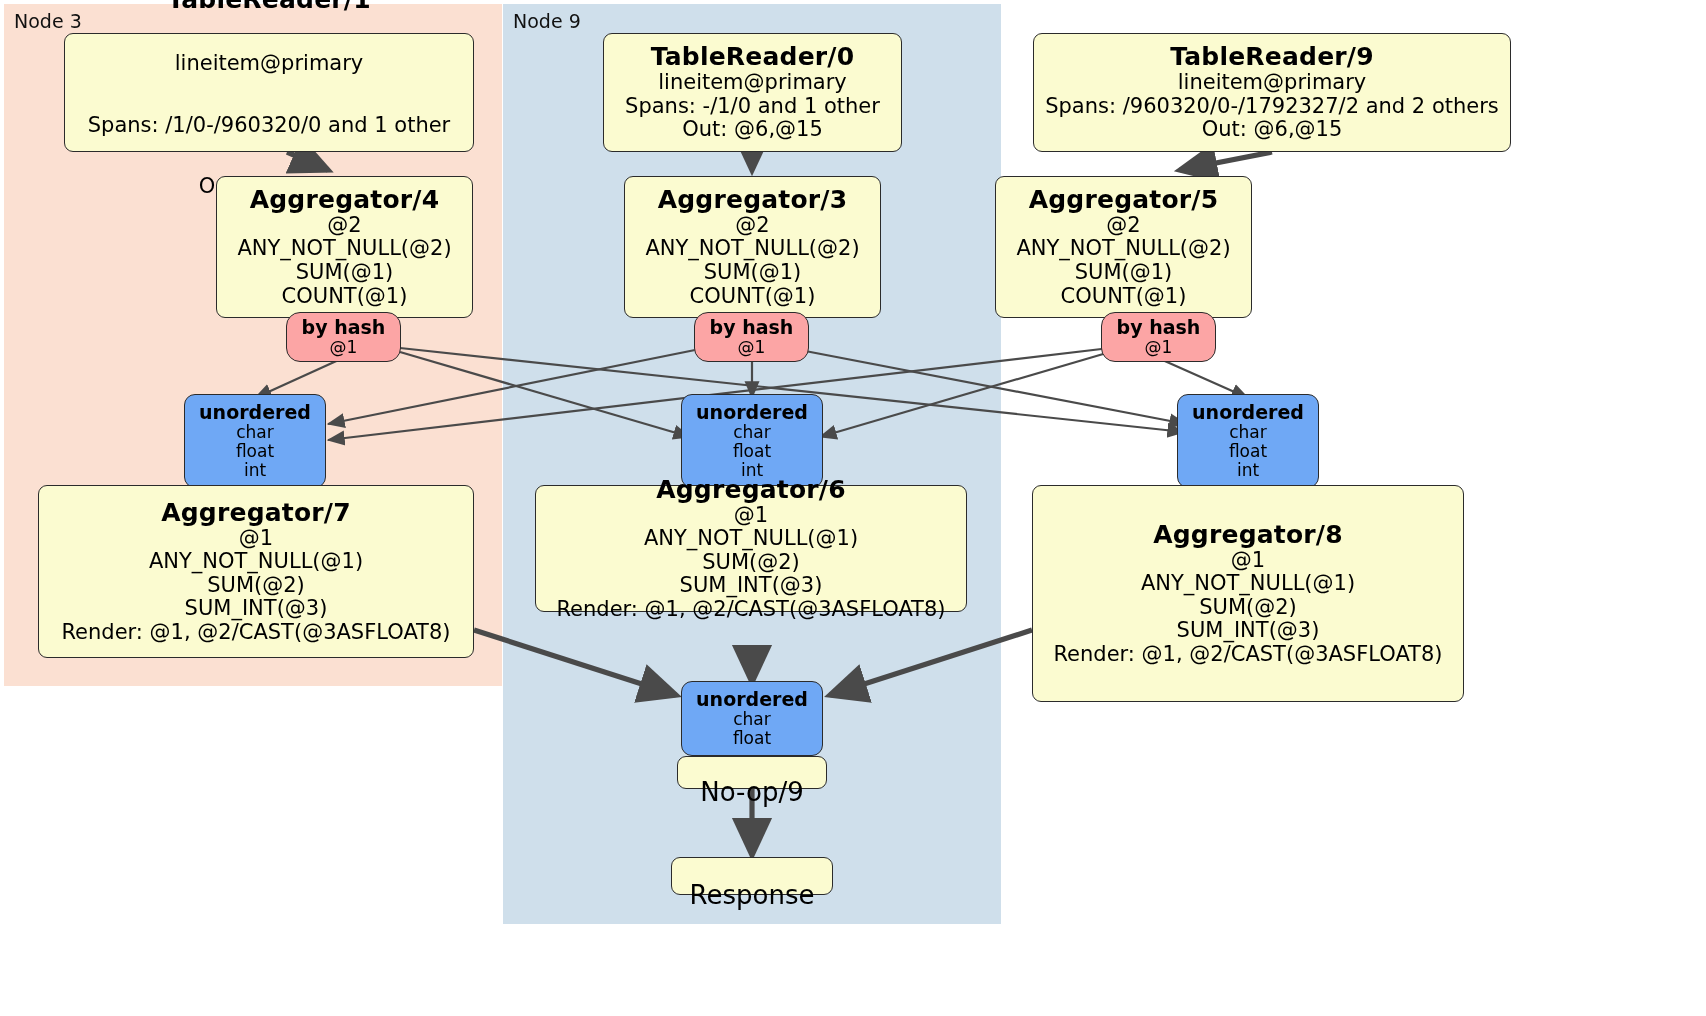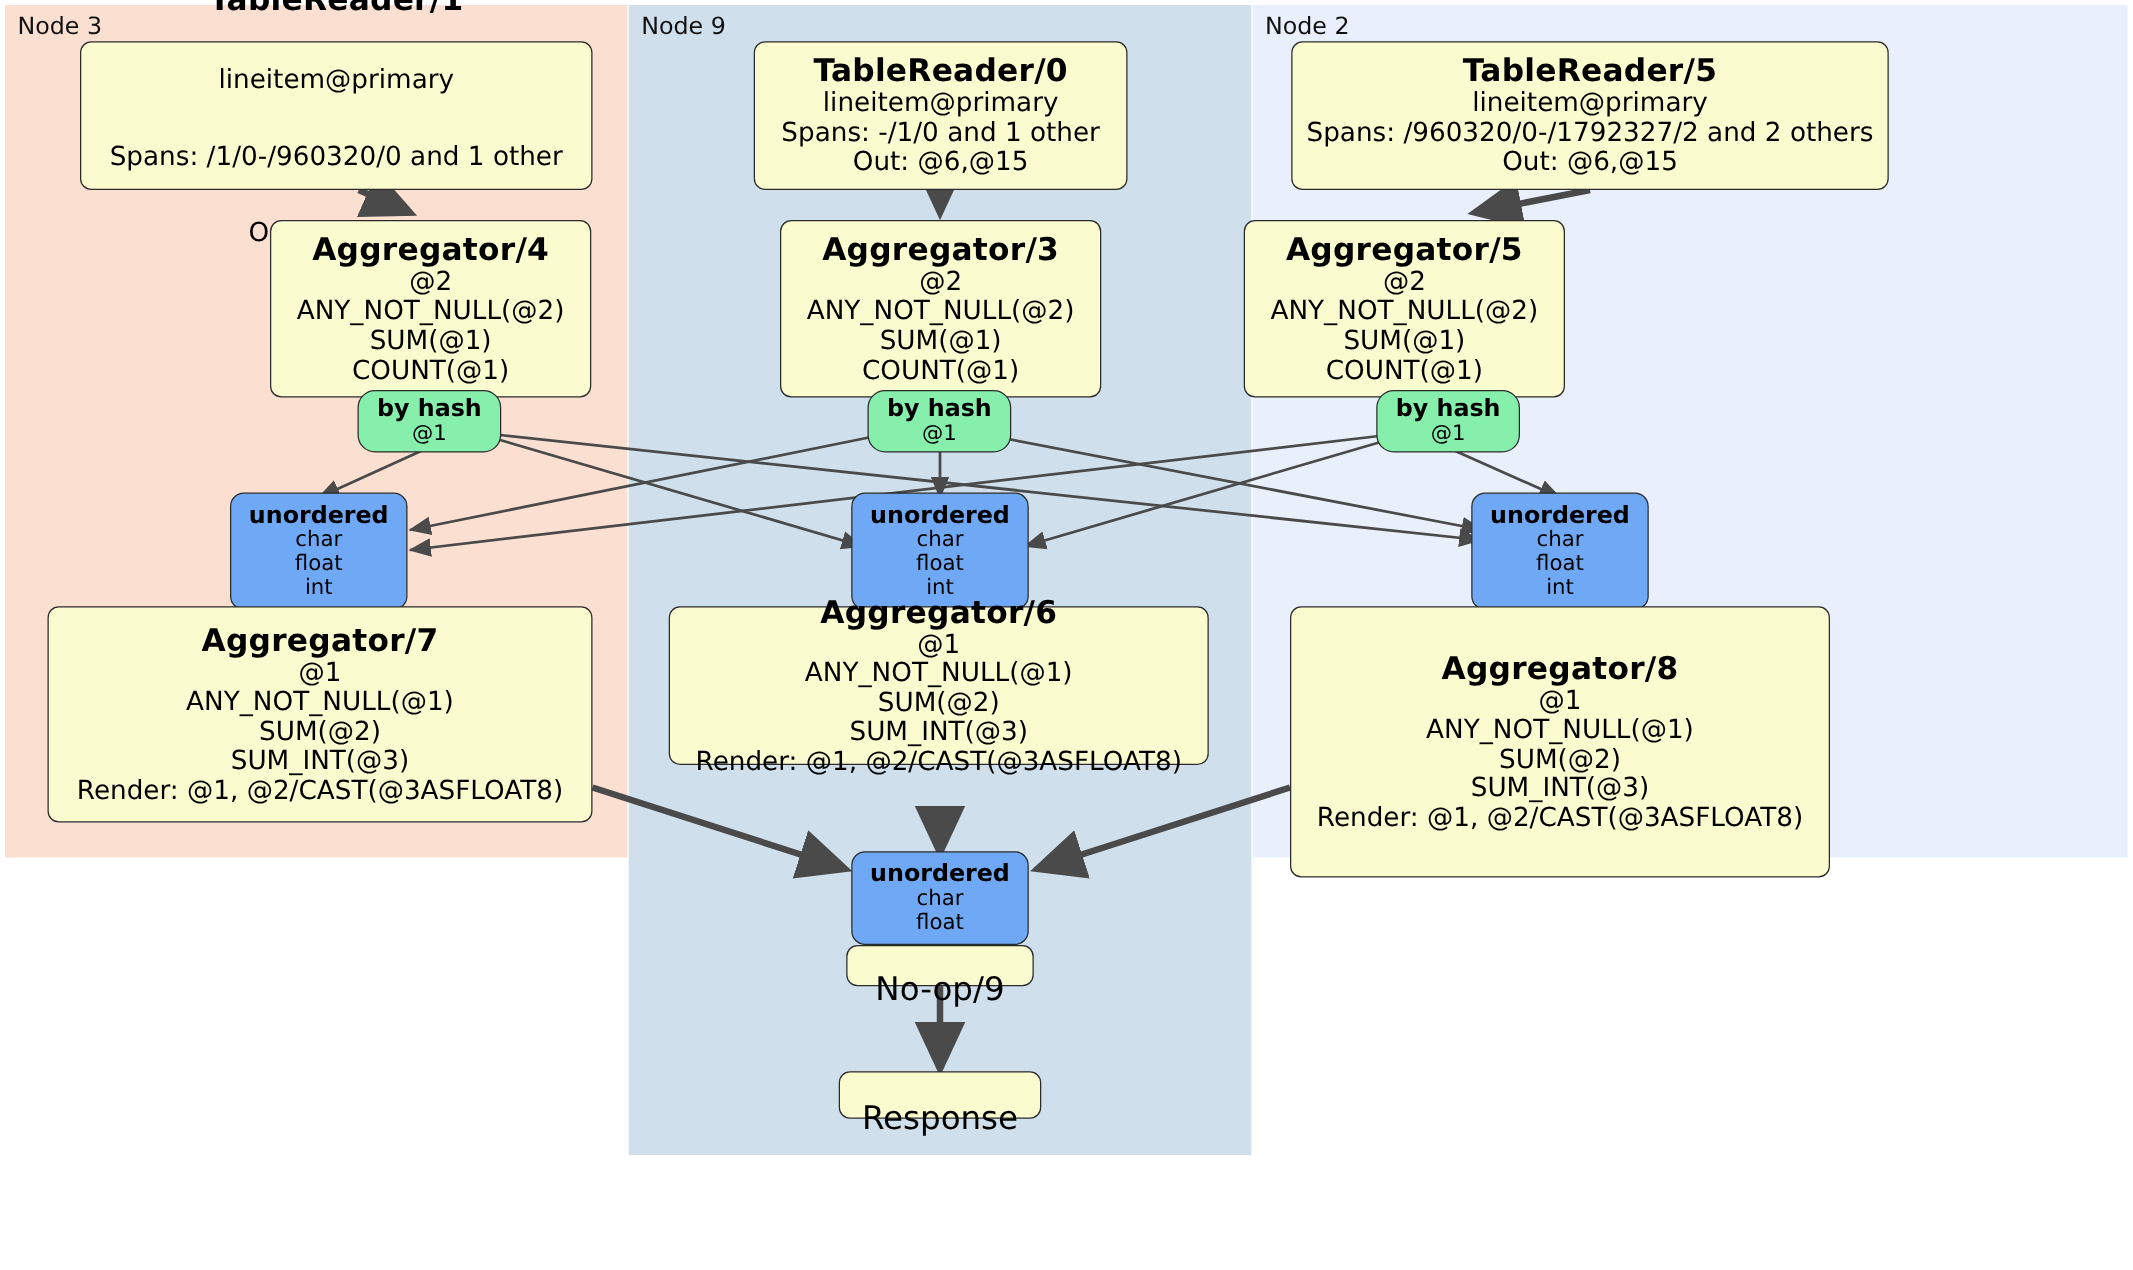--- a/index.html
+++ b/index.html
@@ -11,44 +11,41 @@
   .panel-label{position:absolute;left:10px;top:6px;font-size:19px;color:#111;white-space:nowrap;}
 
   
   #edges{position:absolute;left:0;top:0;width:1706px;height:1016px;pointer-events:none;}
 
   
   .nodebox{position:absolute;box-sizing:border-box;border:1.6px solid #2b2b2b;
            border-radius:9px;text-align:center;color:#000;line-height:1.12;
            display:flex;flex-direction:column;justify-content:center;align-items:center;}
   .proc{background:#fbfbd0;}
-  .hash{background:#86efac;border-radius:14px;}
+  .hash{background:#fca5a5;border-radius:14px;}
   .sync{background:#6fa8f5;border-radius:11px;}
   .title{font-weight:bold;font-size:25px;letter-spacing:.2px;}
   .title-sm{font-weight:bold;font-size:19px;}
   .line{font-size:21px;}
   .line-sm{font-size:17px;}
   .big{font-weight:normal;font-size:26px;margin-top:40px;}
 </style>
 </head>
 <body>
 
 <div id="stage">
 
   <div class="panel" style="left:4px;top:4px;width:498px;height:682px;background:#fbe0d2;">
     <span class="panel-label">Node 3</span>
   </div>
 
   <div class="panel" style="left:503px;top:4px;width:498px;height:920px;background:#cfdfeb;">
     <span class="panel-label">Node 9</span>
   </div>
 
-  <div class="panel" style="left:1002px;top:4px;width:700px;height:682px;background:#eaf0fb;">
-    <span class="panel-label">Node 2</span>
-  </div>
 
   <svg id="edges" viewBox="0 0 1706 1016">
     <defs>
       <marker id="ahThick" markerWidth="9" markerHeight="9" refX="7.2" refY="4.5" orient="auto">
         <path d="M0,0.6 L8.4,4.5 L0,8.4 z" fill="#4a4a4a"></path>
       </marker>
       <marker id="ahThin" markerWidth="9" markerHeight="9" refX="7.6" refY="4.5" orient="auto">
         <path d="M0,1.1 L8.2,4.5 L0,7.9 z" fill="#4a4a4a"></path>
       </marker>
     </defs>
@@ -162,21 +159,21 @@
 
   <div class="nodebox proc" style="left:677px;top:756px;width:150px;height:33px;">
     <div class="big">No-op/9</div>
   </div>
 
   <div class="nodebox proc" style="left:671px;top:857px;width:162px;height:38px;">
     <div class="big">Response</div>
   </div>
 
   <div class="nodebox proc" style="left:1033px;top:33px;width:478px;height:119px;">
-    <div class="title">TableReader/5</div>
+    <div class="title">TableReader/9</div>
     <div class="line">lineitem@primary</div>
     <div class="line">Spans: /960320/0-/1792327/2 and 2 others</div>
     <div class="line">Out: @6,@15</div>
   </div>
 
   <div class="nodebox proc" style="left:995px;top:176px;width:257px;height:142px;justify-content:center;">
     <div class="title">Aggregator/5</div>
     <div class="line">@2</div>
     <div class="line">ANY_NOT_NULL(@2)</div>
     <div class="line">SUM(@1)</div>

